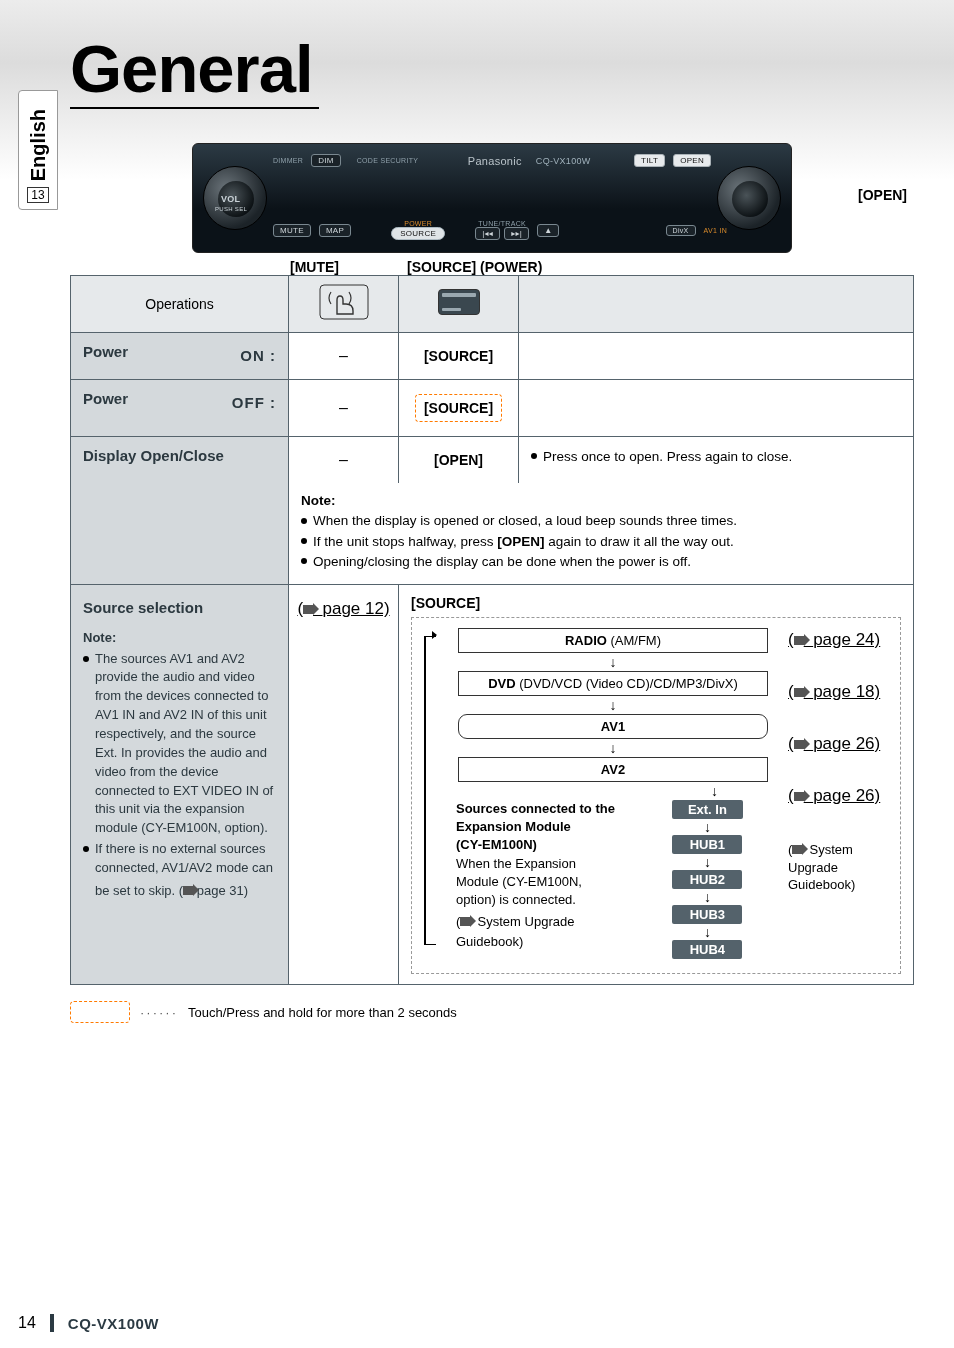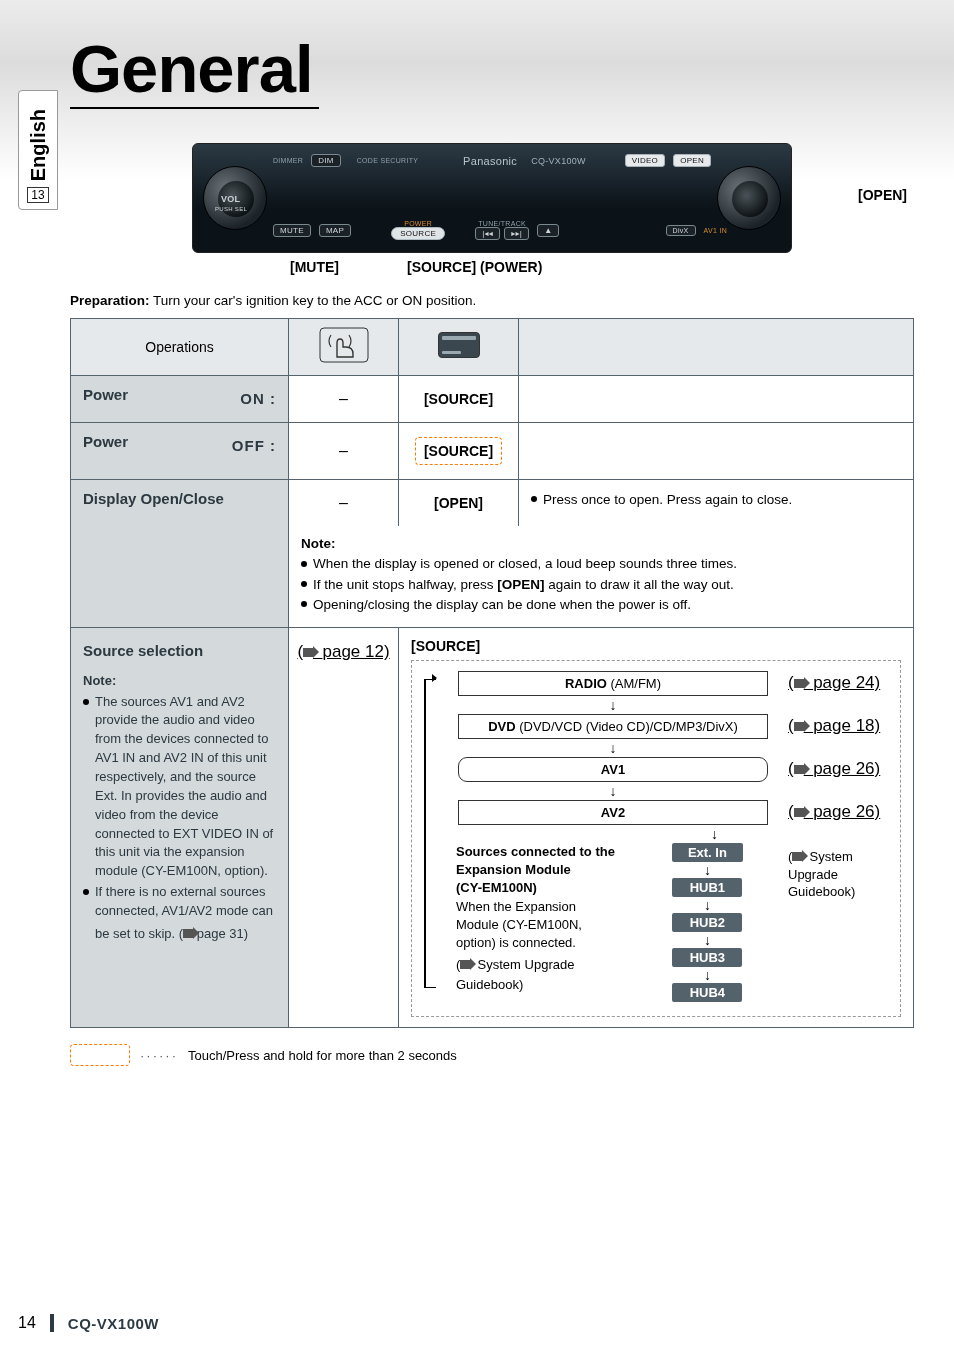--- a/index.html
+++ b/index.html
@@ -96,21 +96,21 @@
   .remote-rect { display:inline-block; width:42px; height:26px; border:1px solid #333; border-radius:4px; background:#3a474f; position:relative; }
   .remote-rect::before { content:""; position:absolute; top:3px; left:3px; right:3px; height:4px; background:#9aa8b0; border-radius:1px;}
   .remote-rect::after { content:""; position:absolute; bottom:3px; left:3px; right:18px; height:3px; background:#9aa8b0; border-radius:1px;}
   .ops-head-row td.center { vertical-align: middle; }
   .narrow-col { width: 110px; }
   .med-col { width: 120px; }
   .first-col { width: 218px; }
   .bullet { display: inline-block; width: 6px; height: 6px; background: #000; border-radius: 50%; vertical-align: middle; margin-right: 6px; }
   .desc-cell .bullet, .note-block .bullet, .src-left .bullet { margin-top: -2px; }
   .flow-stack { flex: 1; display: flex; flex-direction: column; align-items: center; }
-  .flow-pageref-col { width: 100px; display: flex; flex-direction: column; gap: 23px; padding-top: 2px; }
+  .flow-pageref-col { width: 100px; display: flex; flex-direction: column; gap: 32px; padding-top: 2px; }
   .loop-col { width: 14px; position: relative; }
   .loop-top { position: absolute; top: 8px; left: 0; width: 12px; height: 8px; border-top: 1.5px solid #000; border-left: 1.5px solid #000; }
   .loop-bot { position: absolute; bottom: 14px; left: 0; width: 12px; height: 8px; border-bottom: 1.5px solid #000; border-left: 1.5px solid #000; }
   .loop-line { position: absolute; top: 8px; bottom: 14px; left: 0; width: 1.5px; background: #000; }
   .loop-arrow { position: absolute; top: 3px; left: 8px; border-left: 5px solid #000; border-top: 4px solid transparent; border-bottom: 4px solid transparent; }
   .source-under-title { font-weight: 700; font-size: 14px; }
   .expand-block { display: flex; gap: 16px; width: 100%; padding-left: 8px; }
   .expand-left { flex: 1.05; font-size: 13px; line-height: 1.4; }
   .expand-left .b { font-weight: 700; }
   .expand-right { flex: 0.9; display: flex; flex-direction: column; align-items: center; }
@@ -149,21 +149,21 @@
       <span class="vol-text" style="top:62px; left:22px; font-size:6px; font-weight:normal;">PUSH SEL</span>
       <div class="knob right"></div>
       <div class="dev-top-row">
         <span class="smalltxt">DIMMER</span>
         <span class="pill">DIM</span>
         <span class="smalltxt" style="margin-left:8px;">CODE SECURITY</span>
         <span style="flex:1"></span>
         <span class="brand">Panasonic</span>
         <span class="model">CQ-VX100W</span>
         <span style="flex:1"></span>
-        <span class="pill k">VIDEO</span>
+        <span class="pill k">TILT</span>
         <span class="pill k">OPEN</span>
       </div>
       <div class="dev-bot-row">
         <span class="pill">MUTE</span>
         <span class="pill">MAP</span>
         <span style="width:24px;"></span>
         <span style="display:flex; flex-direction:column; align-items:center;">
           <span class="smalltxt" style="color:#d98b2c;">POWER</span>
           <span class="sourcebtn">SOURCE</span>
         </span>
@@ -181,23 +181,20 @@
         <span class="avlabel">AV1 IN</span>
       </div>
     </div>
     <div style="height:6px;"></div>
     <div style="width:600px; display:flex; gap:68px; padding-left:98px;">
       <span class="btn-name">[MUTE]</span>
       <span class="btn-name">[SOURCE] (POWER)</span>
     </div>
   </div>
 
-  <p class="prep">
-    <b>Preparation:</b><span> Turn your car's ignition key to the ACC or ON position.</span>
-  </p>
 
 
   <table class="ops">
     <tbody>
         <tr class="ops-head-row">
       <td class="first-col center">Operations</td>
       <td class="narrow-col center">
         <svg class="hand-svg" viewBox="0 0 50 36">
           <rect x="1" y="1" width="48" height="34" rx="4" fill="none" stroke="#333" stroke-width="1"></rect>
           <path d="M18 30 L18 16 Q18 12 21 12 Q24 12 24 16 L24 20 L27 20 Q34 20 34 27 L34 30 Z" fill="none" stroke="#333" stroke-width="1.4"></path>

